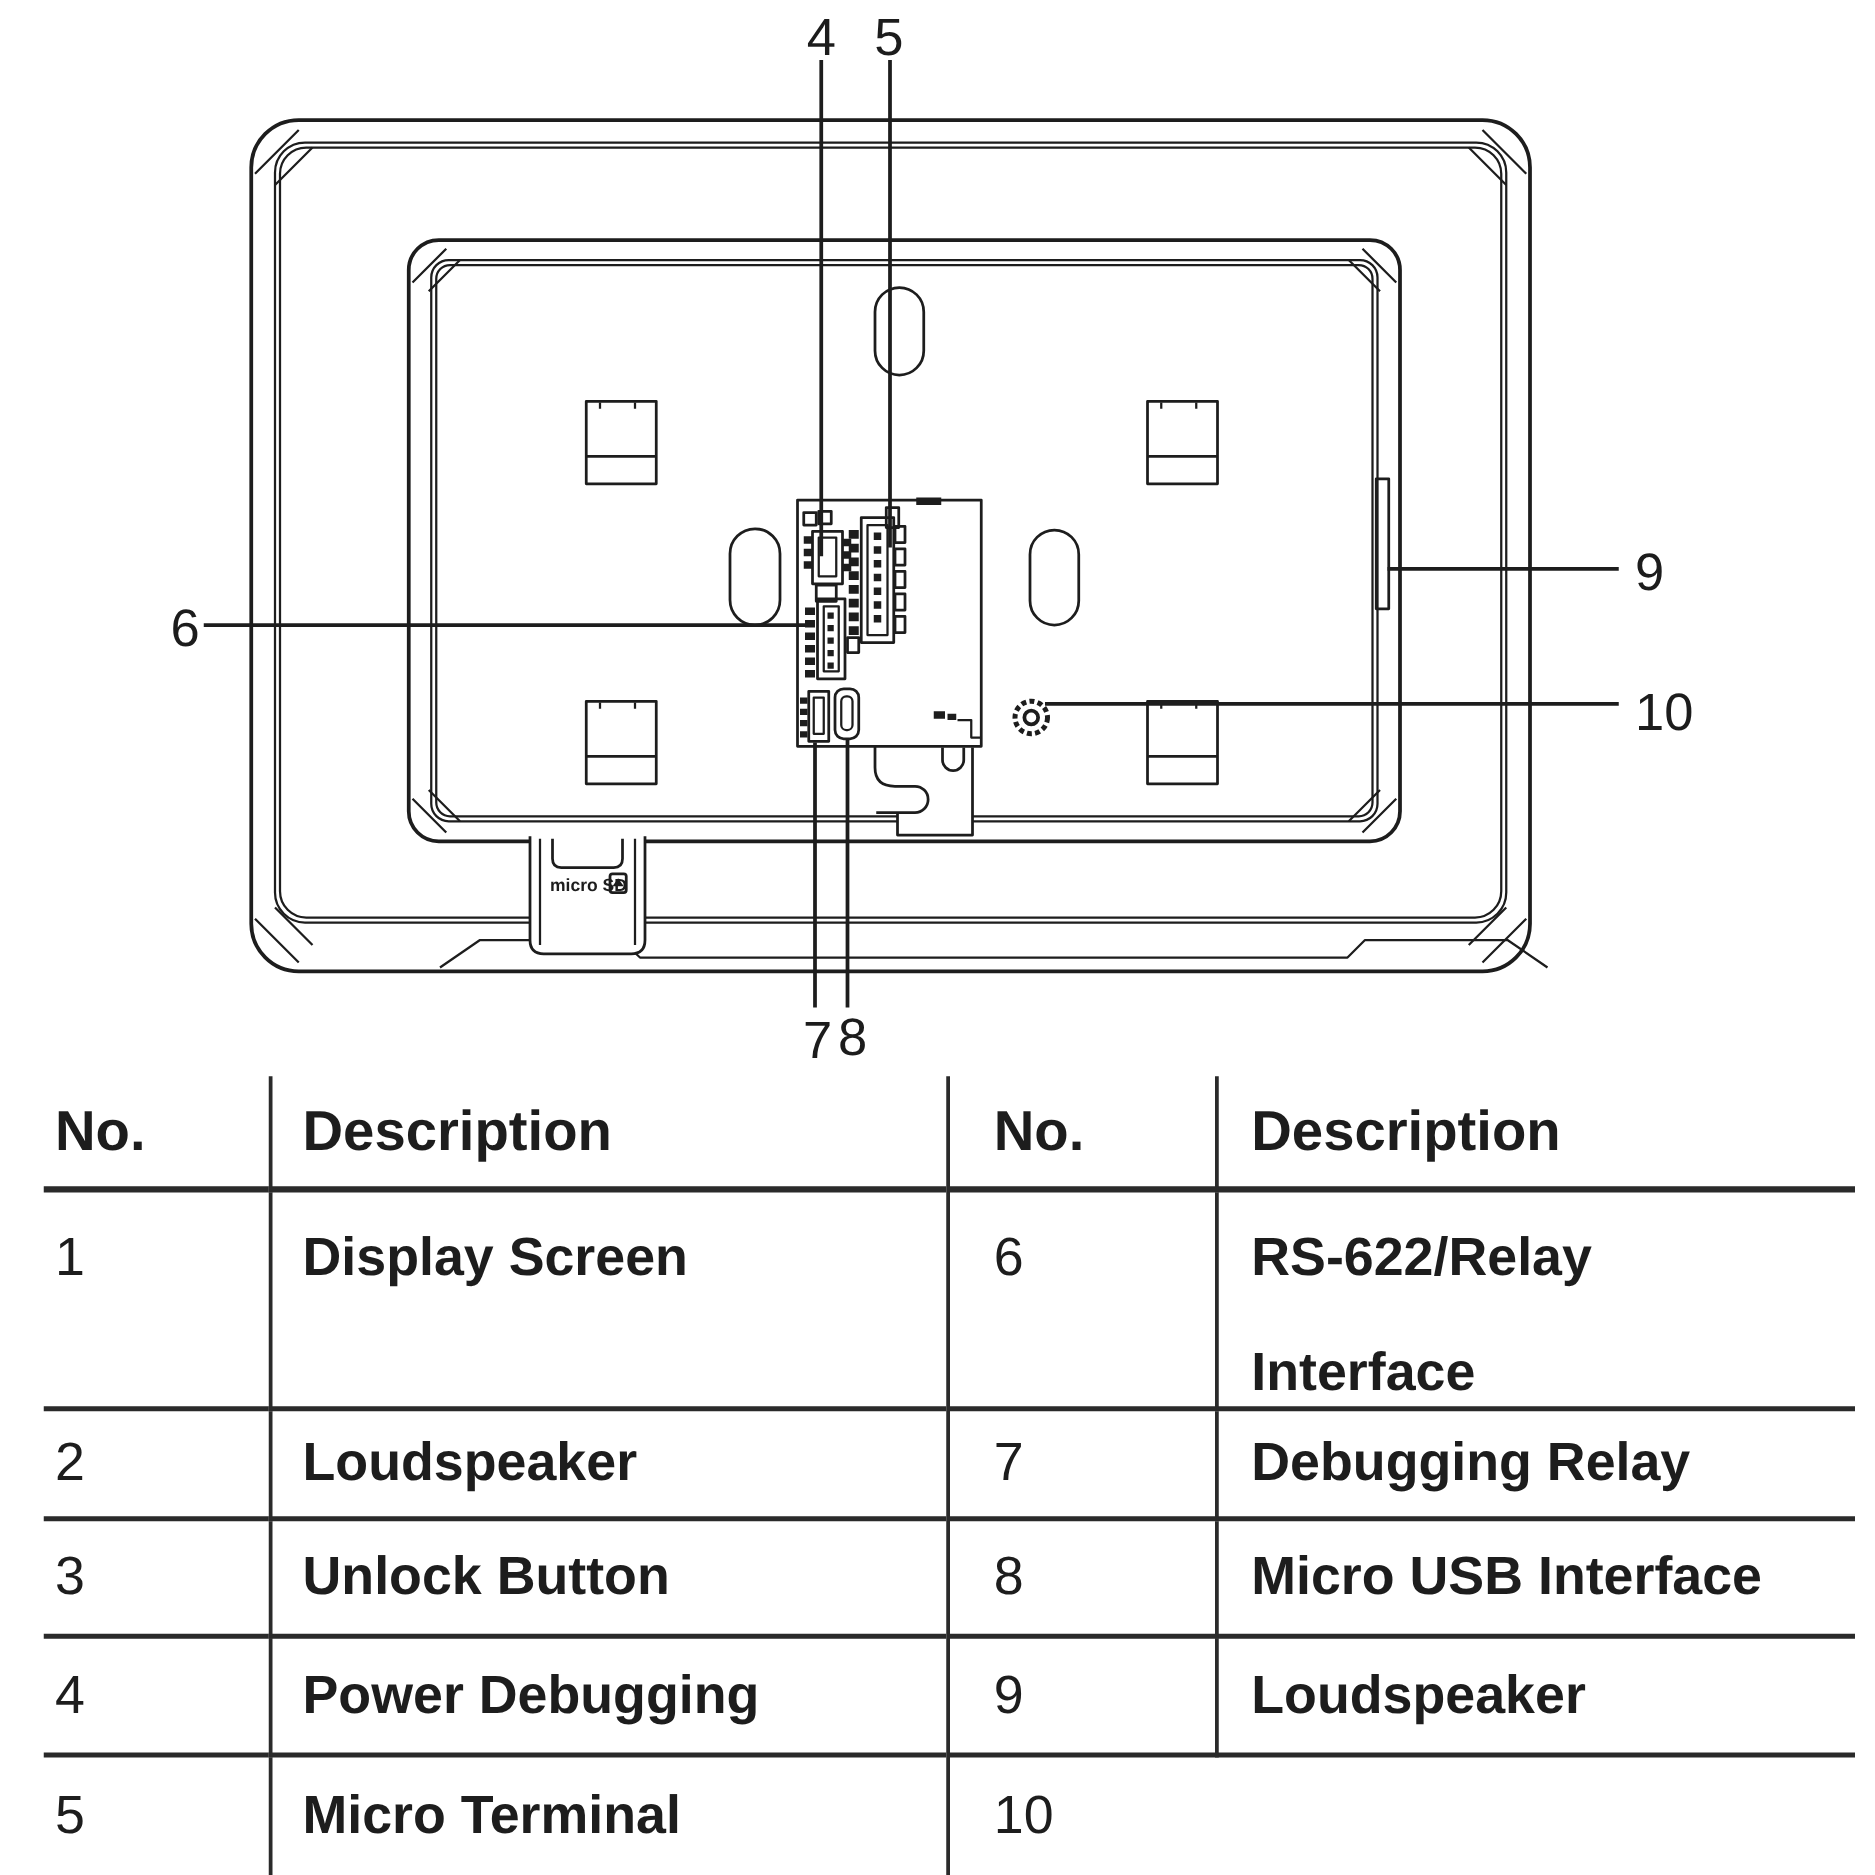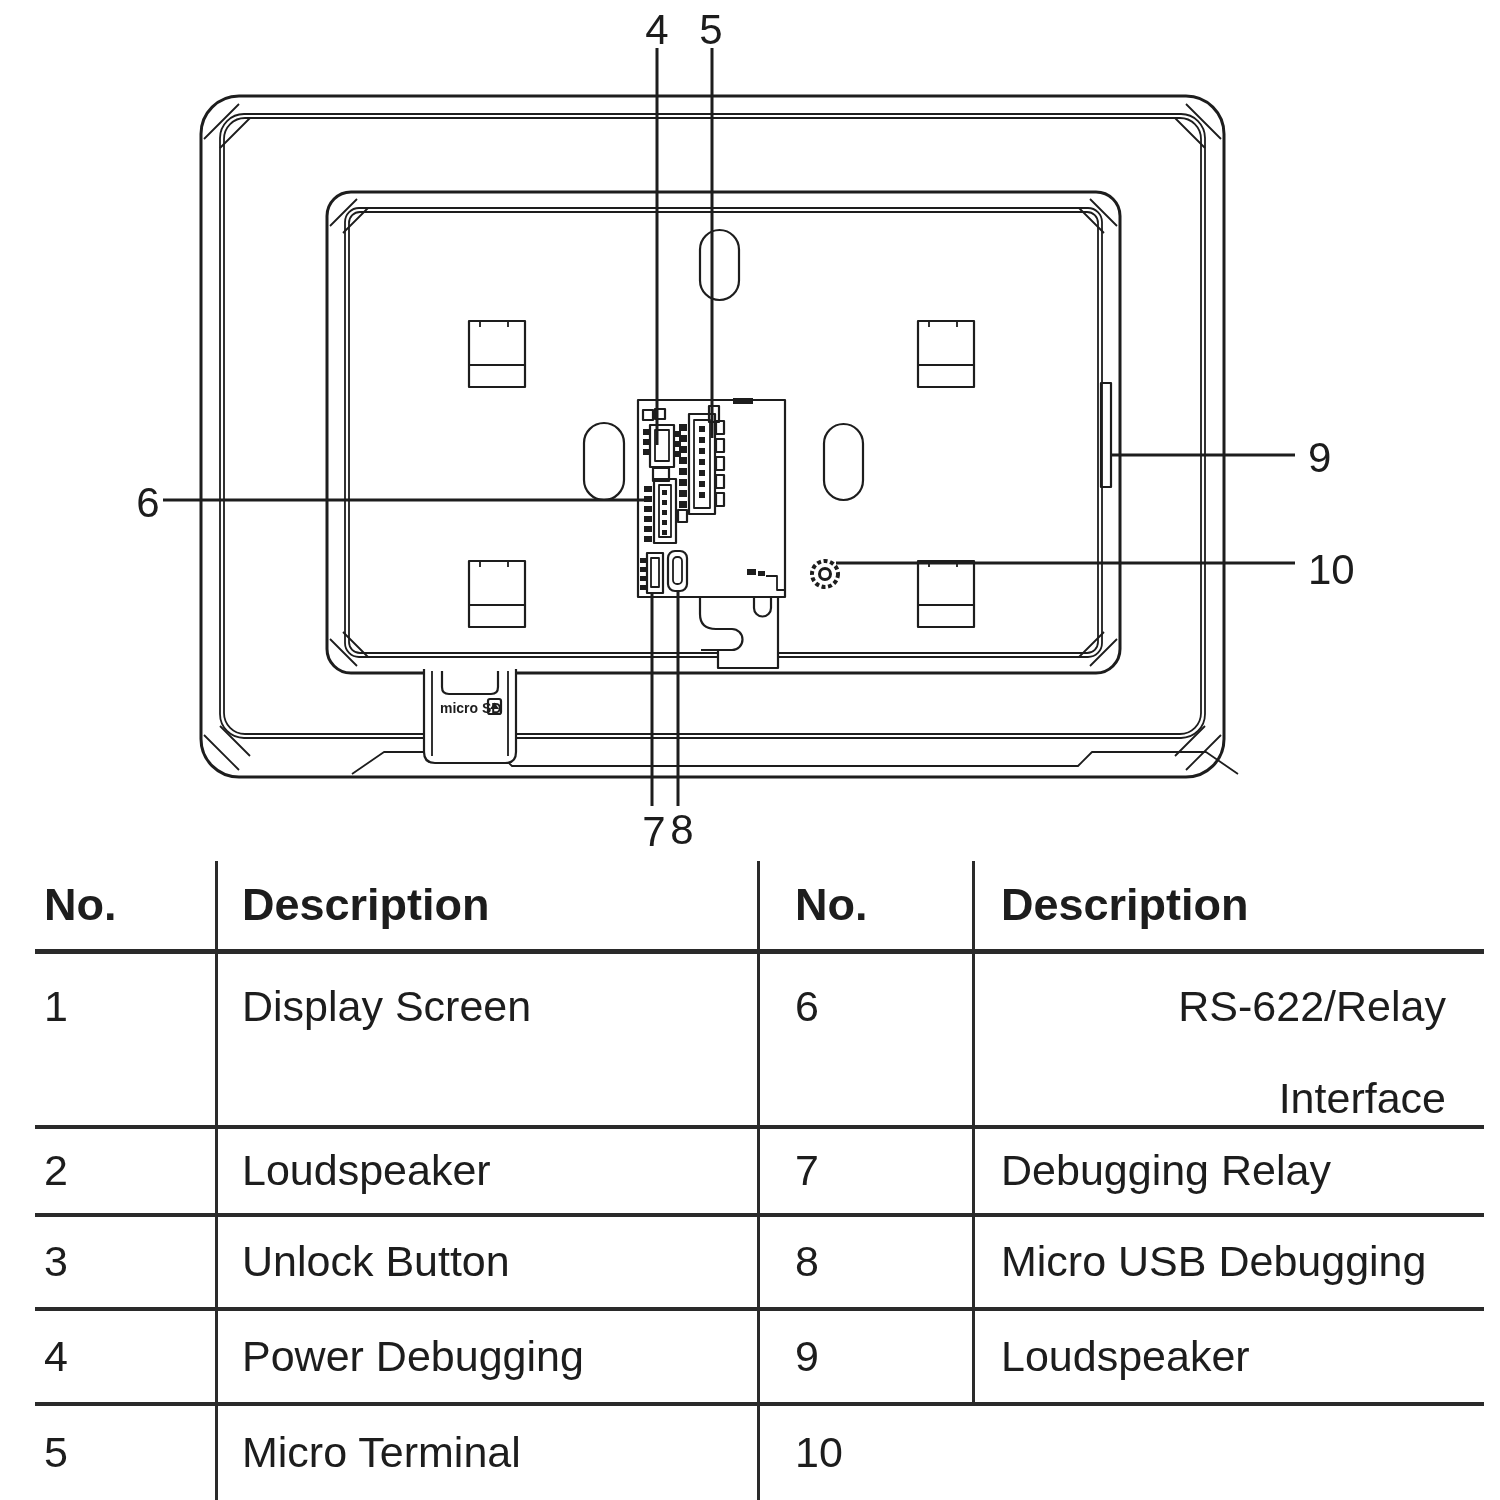--- a/index.html
+++ b/index.html
@@ -13,22 +13,22 @@
   svg .mask{fill:#ffffff;stroke:none;}
   svg .callout{font-family:"Liberation Sans",sans-serif;font-size:42px;fill:#1c1c1c;}
   svg .sdtxt{font-family:"Liberation Sans",sans-serif;font-size:14px;font-weight:bold;fill:#1d1d1d;}
 
   
   .ptable{position:absolute;display:grid;box-sizing:border-box;}
   .ptable.left{left:35px;top:861px;width:722px;height:639px;grid-template-columns:180px 1fr;
                grid-template-rows:93px 175px 88px 94px 95px auto;}
   .ptable.right{left:757px;top:861px;width:727px;height:639px;grid-template-columns:212px 1fr;
                 grid-template-rows:93px 175px 88px 94px 95px auto;border-left:3px solid #2a2a2a;}
-  .cell{box-sizing:border-box;display:flex;align-items:center;font-size:43px;line-height:1.15;text-align:right;}
-  .cdesc{border-left:3px solid #2a2a2a;}
+  .cell{box-sizing:border-box;display:flex;align-items:center;font-size:43px;line-height:1.15;}
+  .cdesc{border-left:3px solid #2a2a2a;font-weight:bold;}
   .hrow{border-bottom:5px solid #2a2a2a;font-weight:bold;font-size:45px;}
   .rsep{border-bottom:4px solid #2a2a2a;}
   .tall{align-items:flex-start;padding-top:6px;line-height:92px;}
   .ptable.left .cno{padding-left:9px;}
   .ptable.left .cdesc{padding-left:24px;}
   .ptable.right .cno{padding-left:35px;}
   .ptable.right .cdesc{padding-left:26px;}
   .wrapbox{max-width:445px;white-space:normal;}
 </style>
 </head>
@@ -216,21 +216,21 @@
 
     <div class="cell cno rsep tall">6</div>
     <div class="cell cdesc rsep tall">
       <span class="wrapbox">RS-622/Relay Interface</span>
     </div>
 
     <div class="cell cno rsep">7</div>
     <div class="cell cdesc rsep">Debugging Relay</div>
 
     <div class="cell cno rsep">8</div>
-    <div class="cell cdesc rsep">Micro USB Debugging</div>
+    <div class="cell cdesc rsep">Micro USB Interface</div>
 
     <div class="cell cno rsep">9</div>
     <div class="cell cdesc rsep">Loudspeaker</div>
 
     <div class="cell cno">10</div>
   </div>
 
 </div>
 
 </body></html>

